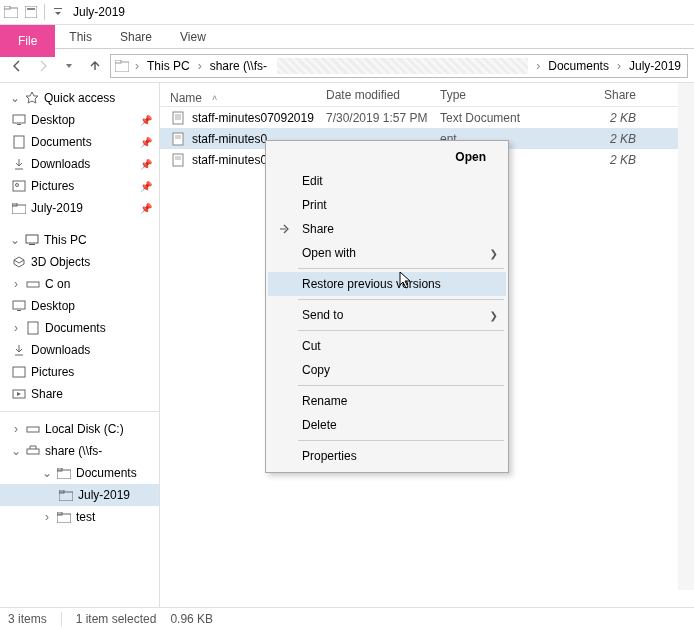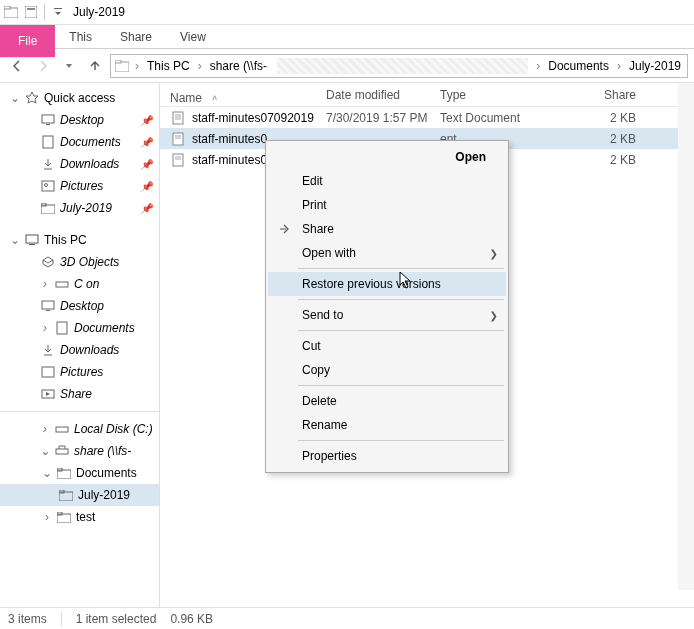--- a/index.html
+++ b/index.html
@@ -95,21 +95,21 @@
     overflow: hidden;
     padding-top: 4px;
   }
   .nav-item {
     display: flex; align-items: center;
     height: 22px;
     padding-left: 10px;
     gap: 4px;
     white-space: nowrap;
   }
-  .nav-item.sub { padding-left: 40px; font-style: italic; }
+  .nav-item.sub { padding-left: 11px; }
   .nav-item.sub2 { padding-left: 42px; }
   .nav-item.sub3 { padding-left: 58px; }
   .nav-item.selected { background: #d8e6f2; }
   .nav-item .chev {
     width: 10px; display: inline-block; color: #777; text-align: center;
   }
   .pin { color: #777; margin-left: auto; margin-right: 6px; font-size: 10px; }
   .nav-icon {
     width: 16px; height: 16px; display: inline-flex; align-items: center; justify-content: center;
   }
@@ -135,21 +135,21 @@
   .sort-ind { font-size: 9px; color: #888; margin-left: 4px; }
   .file-row {
     height: 21px;
     display: flex; align-items: center;
     padding-left: 10px;
   }
   .file-row.selected { background: #d8e6f2; }
   .file-row .f-name { width: 156px; display:flex; align-items:center; gap:6px; overflow:hidden; }
   .file-row .f-date { width: 114px; color:#555; }
   .file-row .f-type { width: 128px; color:#555; }
-  .file-row .f-size { width: 78px; text-align: right; padding-right: 10px; color:#555; }
+  .file-row .f-size { width: 78px; text-align: right; padding-right: 10px; color:#555;font-style:italic; }
   .file-icon {
     width:16px; height:16px; display:inline-flex; align-items:center; justify-content:center;
   }
   .status-bar {
     position: absolute;
     bottom: 0; left: 0; right: 0;
     height: 22px;
     border-top: 1px solid #e0e0e0;
     display: flex; align-items: center;
     padding: 0 8px;
@@ -549,24 +549,24 @@
     </div>
   <div class="cm-sep"></div>
   <div class="cm-row">
       <span>Cut</span>
     </div>
   <div class="cm-row">
       <span>Copy</span>
     </div>
   <div class="cm-sep"></div>
   <div class="cm-row">
+      <span>Rename</span>
+    </div>
+  <div class="cm-row">
       <span>Delete</span>
-    </div>
-  <div class="cm-row">
-      <span>Rename</span>
     </div>
   <div class="cm-sep"></div>
   <div class="cm-row">
       <span>Properties</span>
     </div>
 </div>
 
 <div class="cursor">
   <svg width="14" height="18" viewBox="0 0 14 18">
       <polygon points="1,1 1,14 4,11 7,17 9,16 6,10 11,10" fill="#fff" stroke="#000" stroke-width="1"></polygon>

